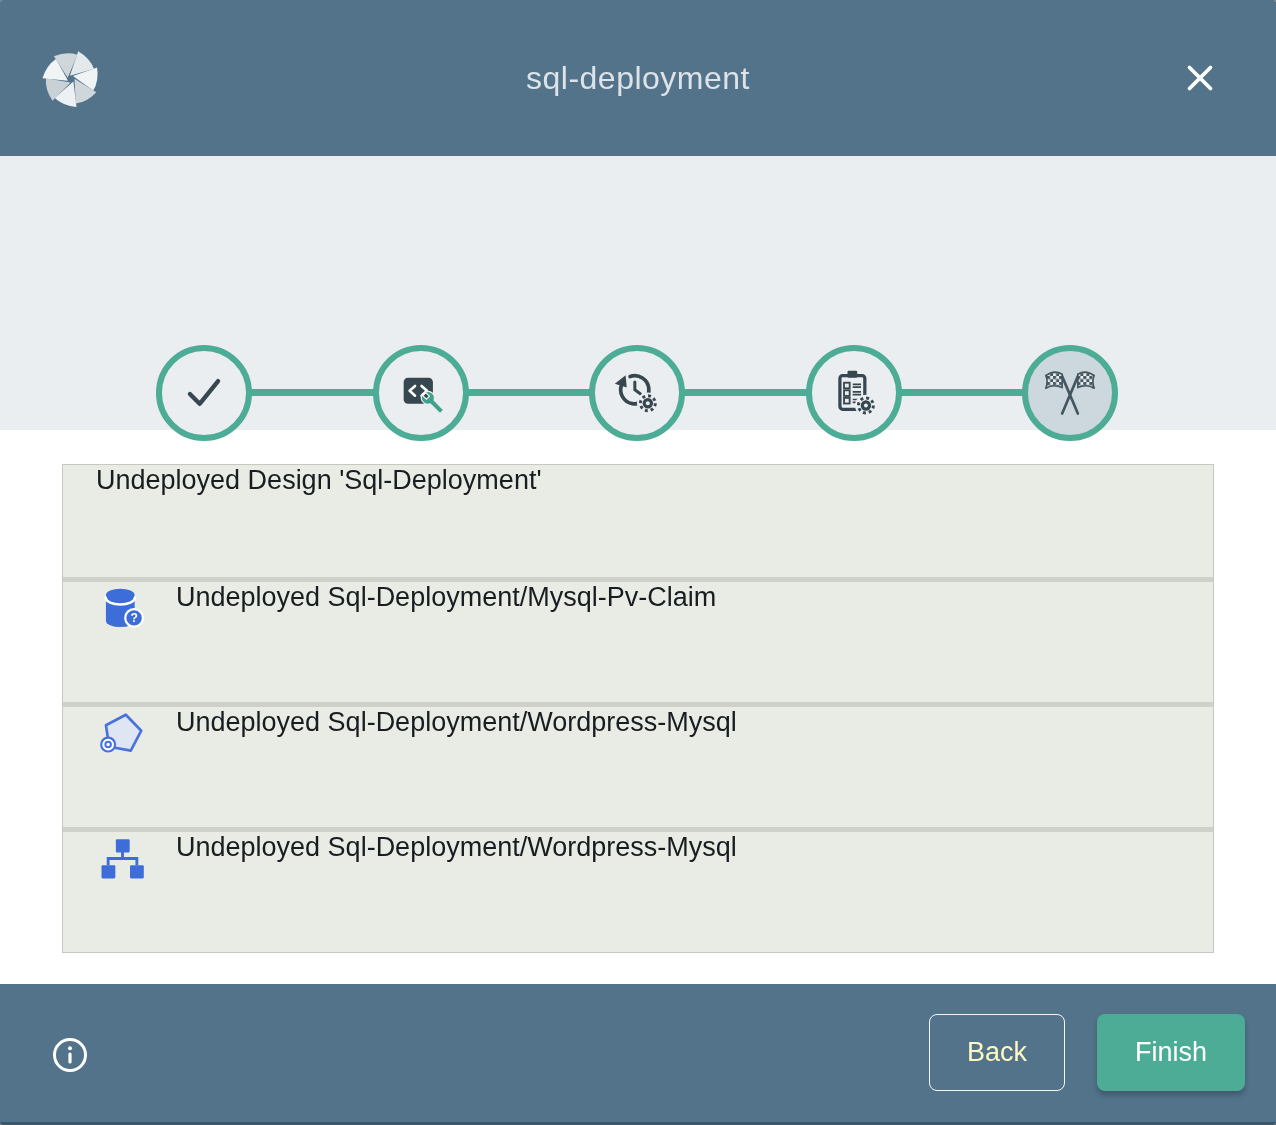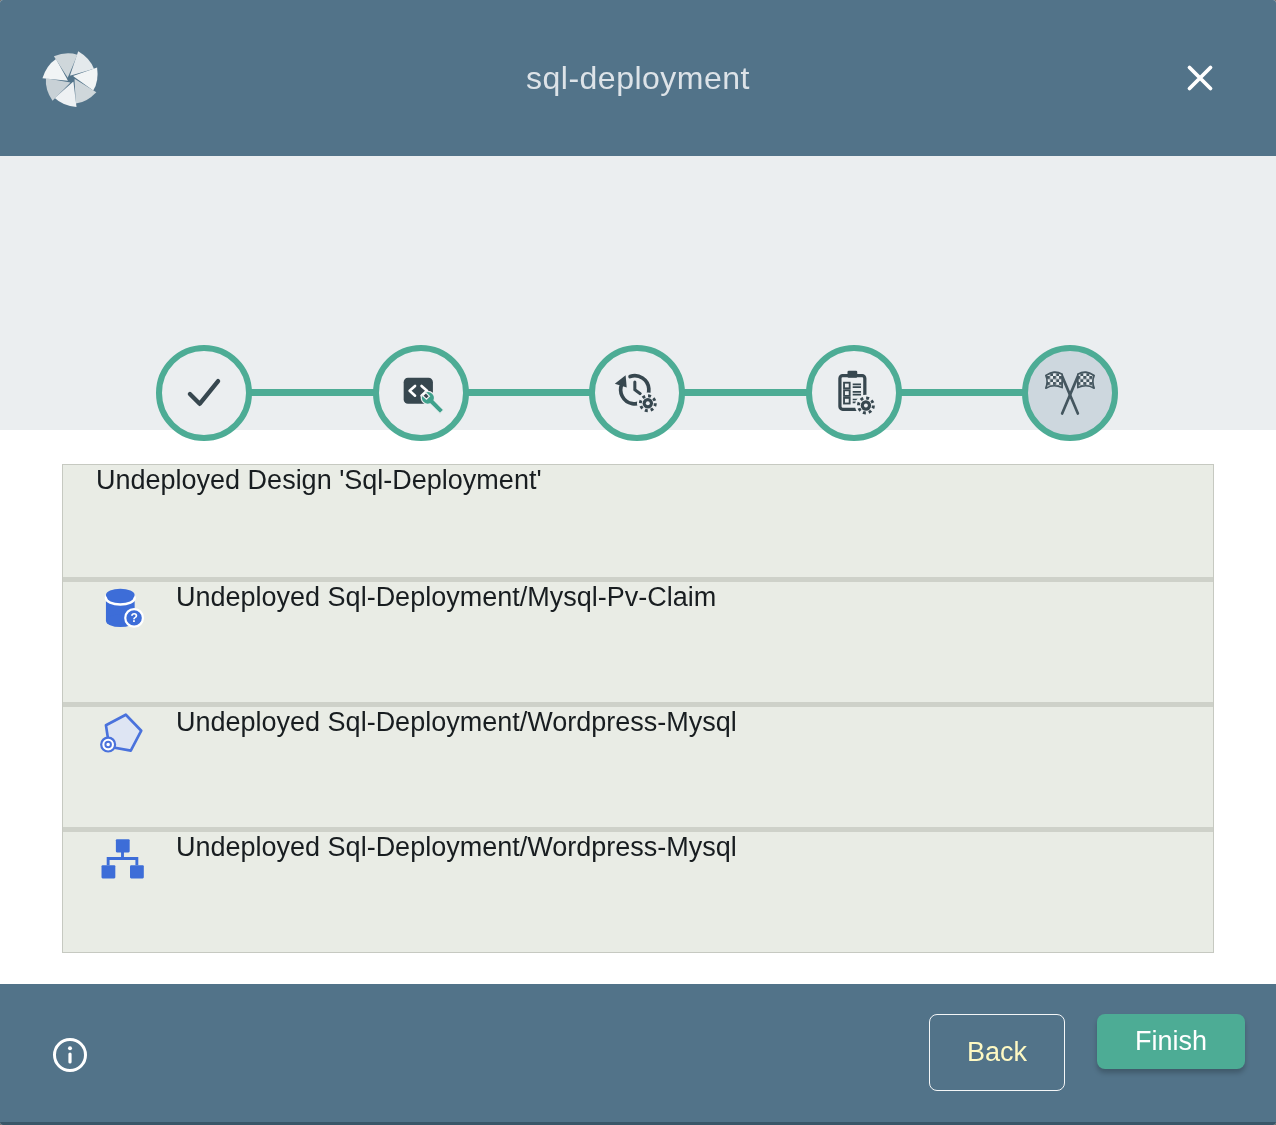--- a/index.html
+++ b/index.html
@@ -99,21 +99,21 @@
     position: absolute; right: 211px; top: 30px;
     width: 136px; height: 77px;
     background: transparent;
     border: 1.5px solid #f4f6f7; border-radius: 8px;
     color: #fef9c3; font-size: 27px;
     font-family: "Liberation Sans", sans-serif;
     cursor: pointer;
   }
   .finish-btn {
     position: absolute; right: 31px; top: 30px;
-    width: 148px; height: 55px;
+    width: 148px; height: 77px;
     background: var(--accent, #4cab95);
     border: none; border-radius: 8px;
     color: #ffffff; font-size: 27px;
     font-family: "Liberation Sans", sans-serif;
     box-shadow: 0 4px 5px rgba(0, 0, 0, 0.22);
     cursor: pointer;
   }
 </style>
 </head>
 <body>

